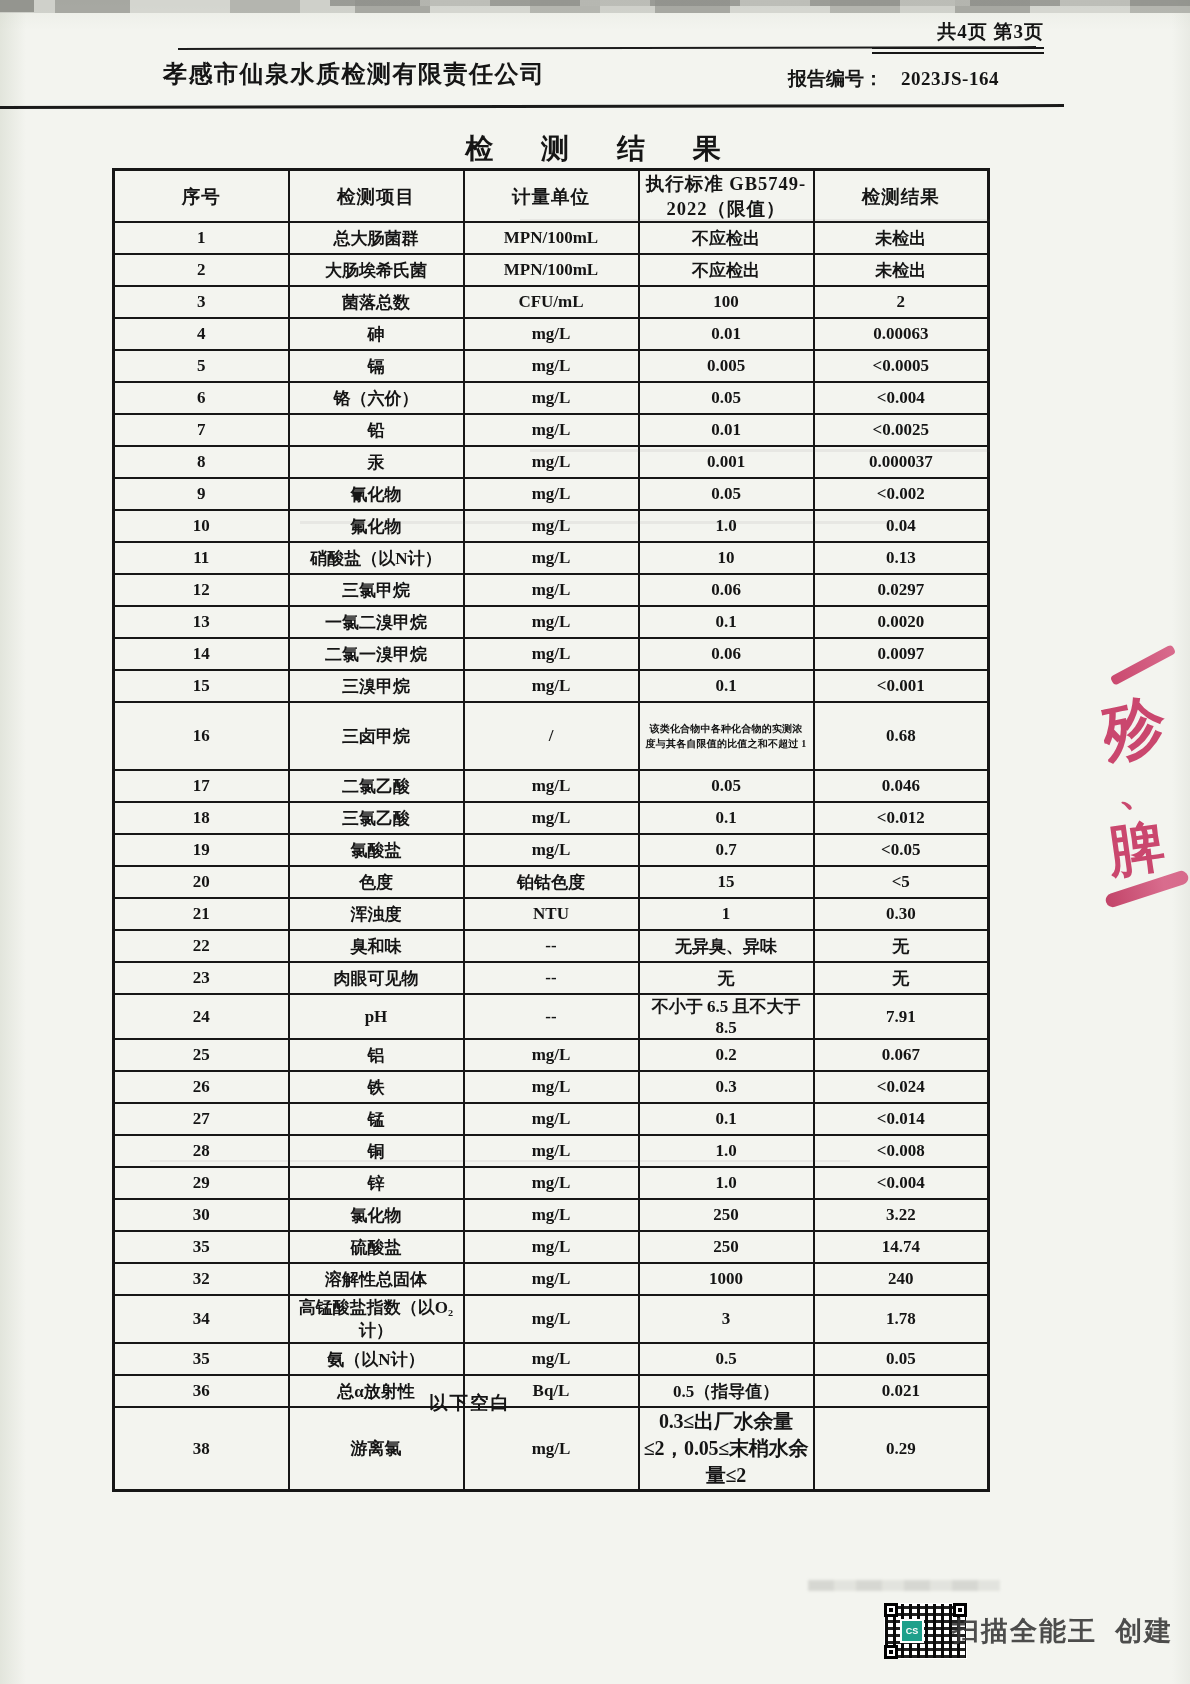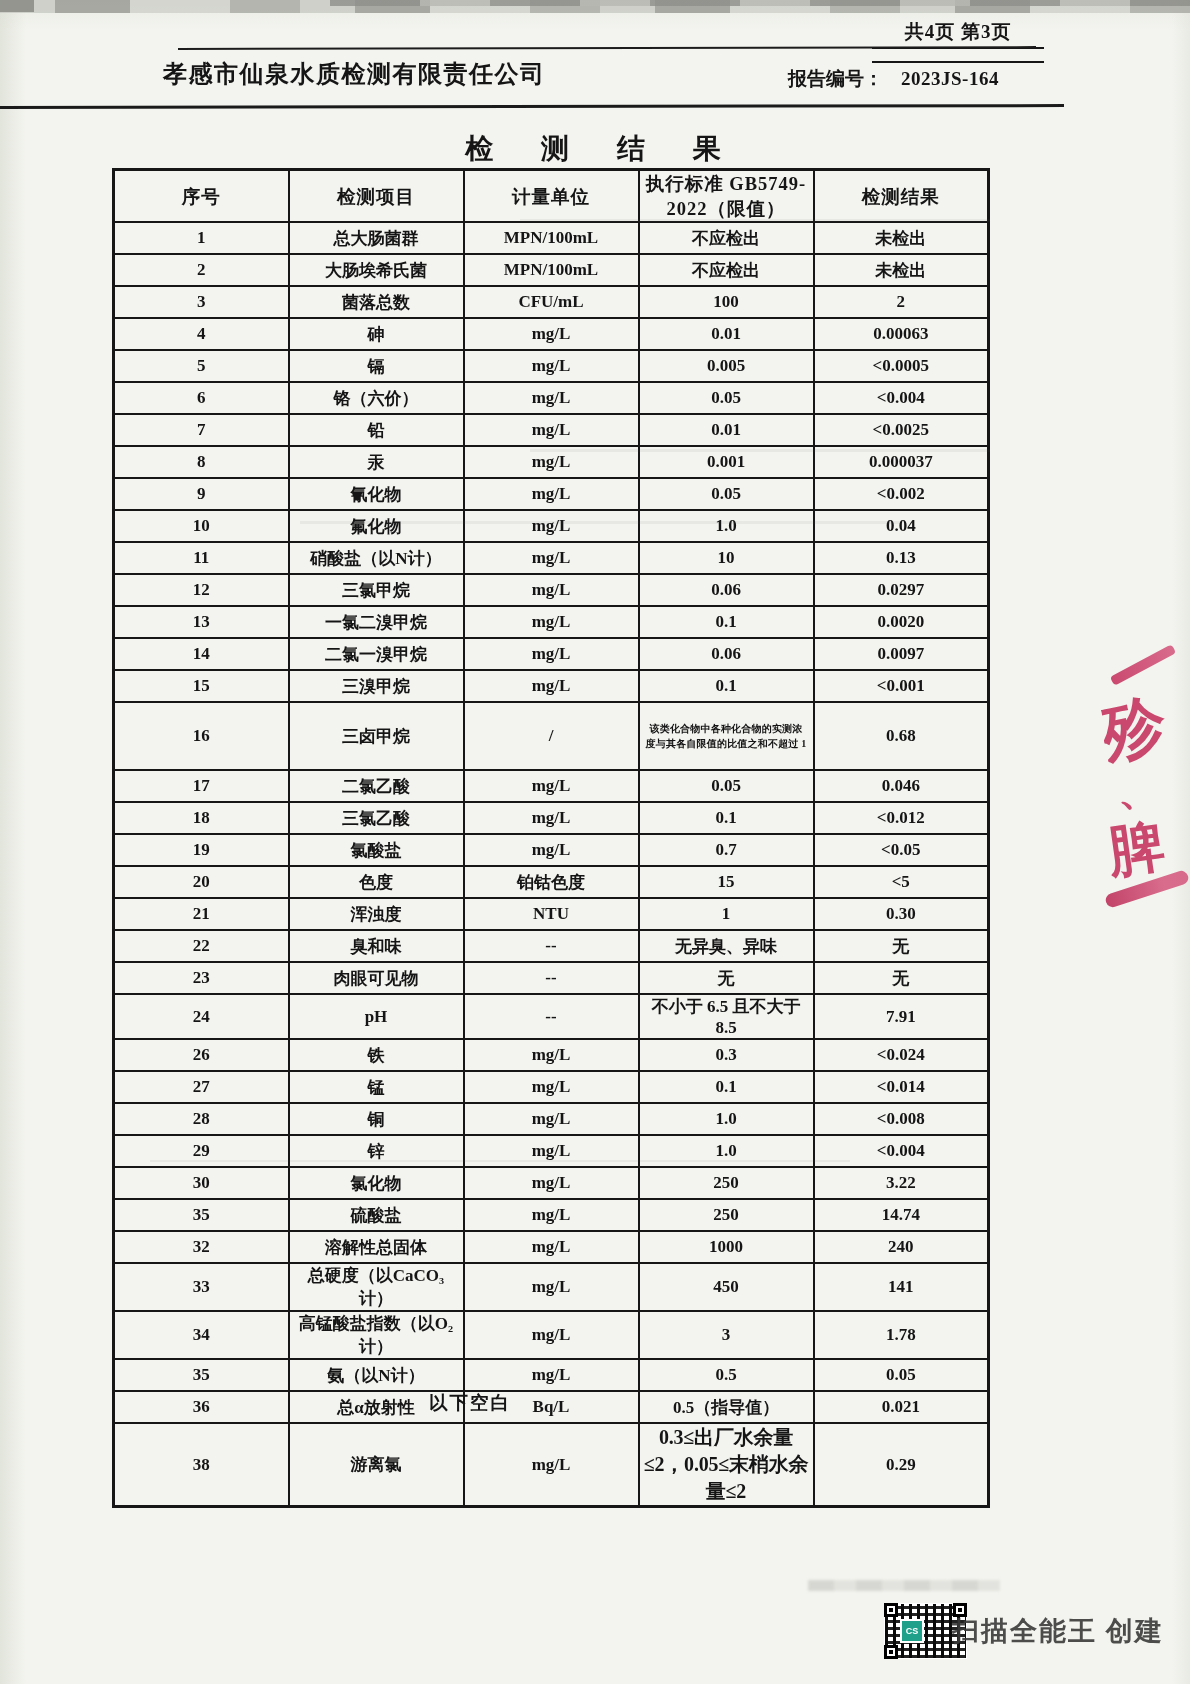--- a/index.html
+++ b/index.html
@@ -19,23 +19,23 @@
       repeating-linear-gradient(90deg,#c6c7c1 0 55px,#90918b 55px 130px,#cdcec8 130px 230px,#a2a39d 230px 300px);
     filter:blur(.6px); opacity:.75;
   }
   .scan-noise-top::after{
     content:""; position:absolute; left:330px; top:0; width:860px; height:6px;
     background:repeating-linear-gradient(90deg,#6f706b 0 90px,#a6a7a1 90px 160px); opacity:.8;
   }
   .corner-blob{position:absolute; top:0; left:0; width:34px; height:12px; background:#8a8b85; opacity:.85;}
 
   .pageinfo{
-    position:absolute; top:19px; left:872px; width:172px; text-align:center;
+    position:absolute; top:19px; left:872px; width:172px; text-align:right;
     font-size:19px; font-weight:bold; letter-spacing:1px;
-    border-bottom:2px solid #161616; padding-bottom:12px;
+    border-bottom:2px solid #161616; padding-bottom:3px;
   }
   .pageinfo::after{content:""; display:block; height:2px; background:#161616; margin-top:2px;}
 
   .rule-thin{position:absolute; top:47px; left:178px; width:858px; height:2px; background:#1c1c1c; transform:rotate(-.12deg);}
   .company{
     position:absolute; top:58px; left:163px; font-family:"Liberation Sans", sans-serif;
     font-size:24px; font-weight:900; letter-spacing:1.5px;
   }
   .report{position:absolute; top:66px; left:788px; font-size:19px; font-weight:bold;}
   .report .no{margin-left:18px; letter-spacing:.5px;}
@@ -98,21 +98,21 @@
   .qr .tl{top:0; left:0;}
   .qr .tr{top:0; right:0;}
   .qr .bl{bottom:0; left:0;}
   .qr .cs{
     position:absolute; top:18px; left:18px; width:20px; height:20px; background:#1ea08b;
     color:#fff; font-family:"Liberation Sans",sans-serif; font-size:9px; font-weight:bold;
     text-align:center; line-height:20px; border:2px solid #fff; box-sizing:content-box; margin:-2px;
   }
   .footer-text{
     position:absolute; top:1613px; left:952px; font-size:27px; color:#3a3a3a;
-    font-family:Liberation Serif, serif; letter-spacing:2px; font-weight:bold; opacity:.9;
+    font-family:Liberation Mono, monospace; letter-spacing:2px; font-weight:bold; opacity:.9;
   }
 </style>
 </head>
 <body>
 
 <div class="page">
 
   <div class="scan-noise-top"></div>
   <div class="corner-blob"></div>
 
@@ -300,20 +300,27 @@
           <td class="col-result">无</td>
         </tr>
         <tr>
           <td class="col-no">24</td>
           <td class="col-item">pH</td>
           <td class="col-unit">--</td>
           <td class="col-std">不小于 6.5 且不大于 8.5</td>
           <td class="col-result">7.91</td>
         </tr>
         <tr>
+          <td class="col-no">25</td>
+          <td class="col-item">铝</td>
+          <td class="col-unit">mg/L</td>
+          <td class="col-std">0.2</td>
+          <td class="col-result">0.067</td>
+        </tr>
+        <tr>
           <td class="col-no">26</td>
           <td class="col-item">铁</td>
           <td class="col-unit">mg/L</td>
           <td class="col-std">0.3</td>
           <td class="col-result">&lt;0.024</td>
         </tr>
         <tr>
           <td class="col-no">27</td>
           <td class="col-item">锰</td>
           <td class="col-unit">mg/L</td>
@@ -347,27 +354,20 @@
           <td class="col-unit">mg/L</td>
           <td class="col-std">250</td>
           <td class="col-result">14.74</td>
         </tr>
         <tr>
           <td class="col-no">32</td>
           <td class="col-item">溶解性总固体</td>
           <td class="col-unit">mg/L</td>
           <td class="col-std">1000</td>
           <td class="col-result">240</td>
-        </tr>
-        <tr>
-          <td class="col-no">33</td>
-          <td class="col-item">总硬度（以CaCO₃计）</td>
-          <td class="col-unit">mg/L</td>
-          <td class="col-std">450</td>
-          <td class="col-result">141</td>
         </tr>
         <tr>
           <td class="col-no">34</td>
           <td class="col-item">高锰酸盐指数（以O₂计）</td>
           <td class="col-unit">mg/L</td>
           <td class="col-std">3</td>
           <td class="col-result">1.78</td>
         </tr>
         <tr>
           <td class="col-no">35</td>

